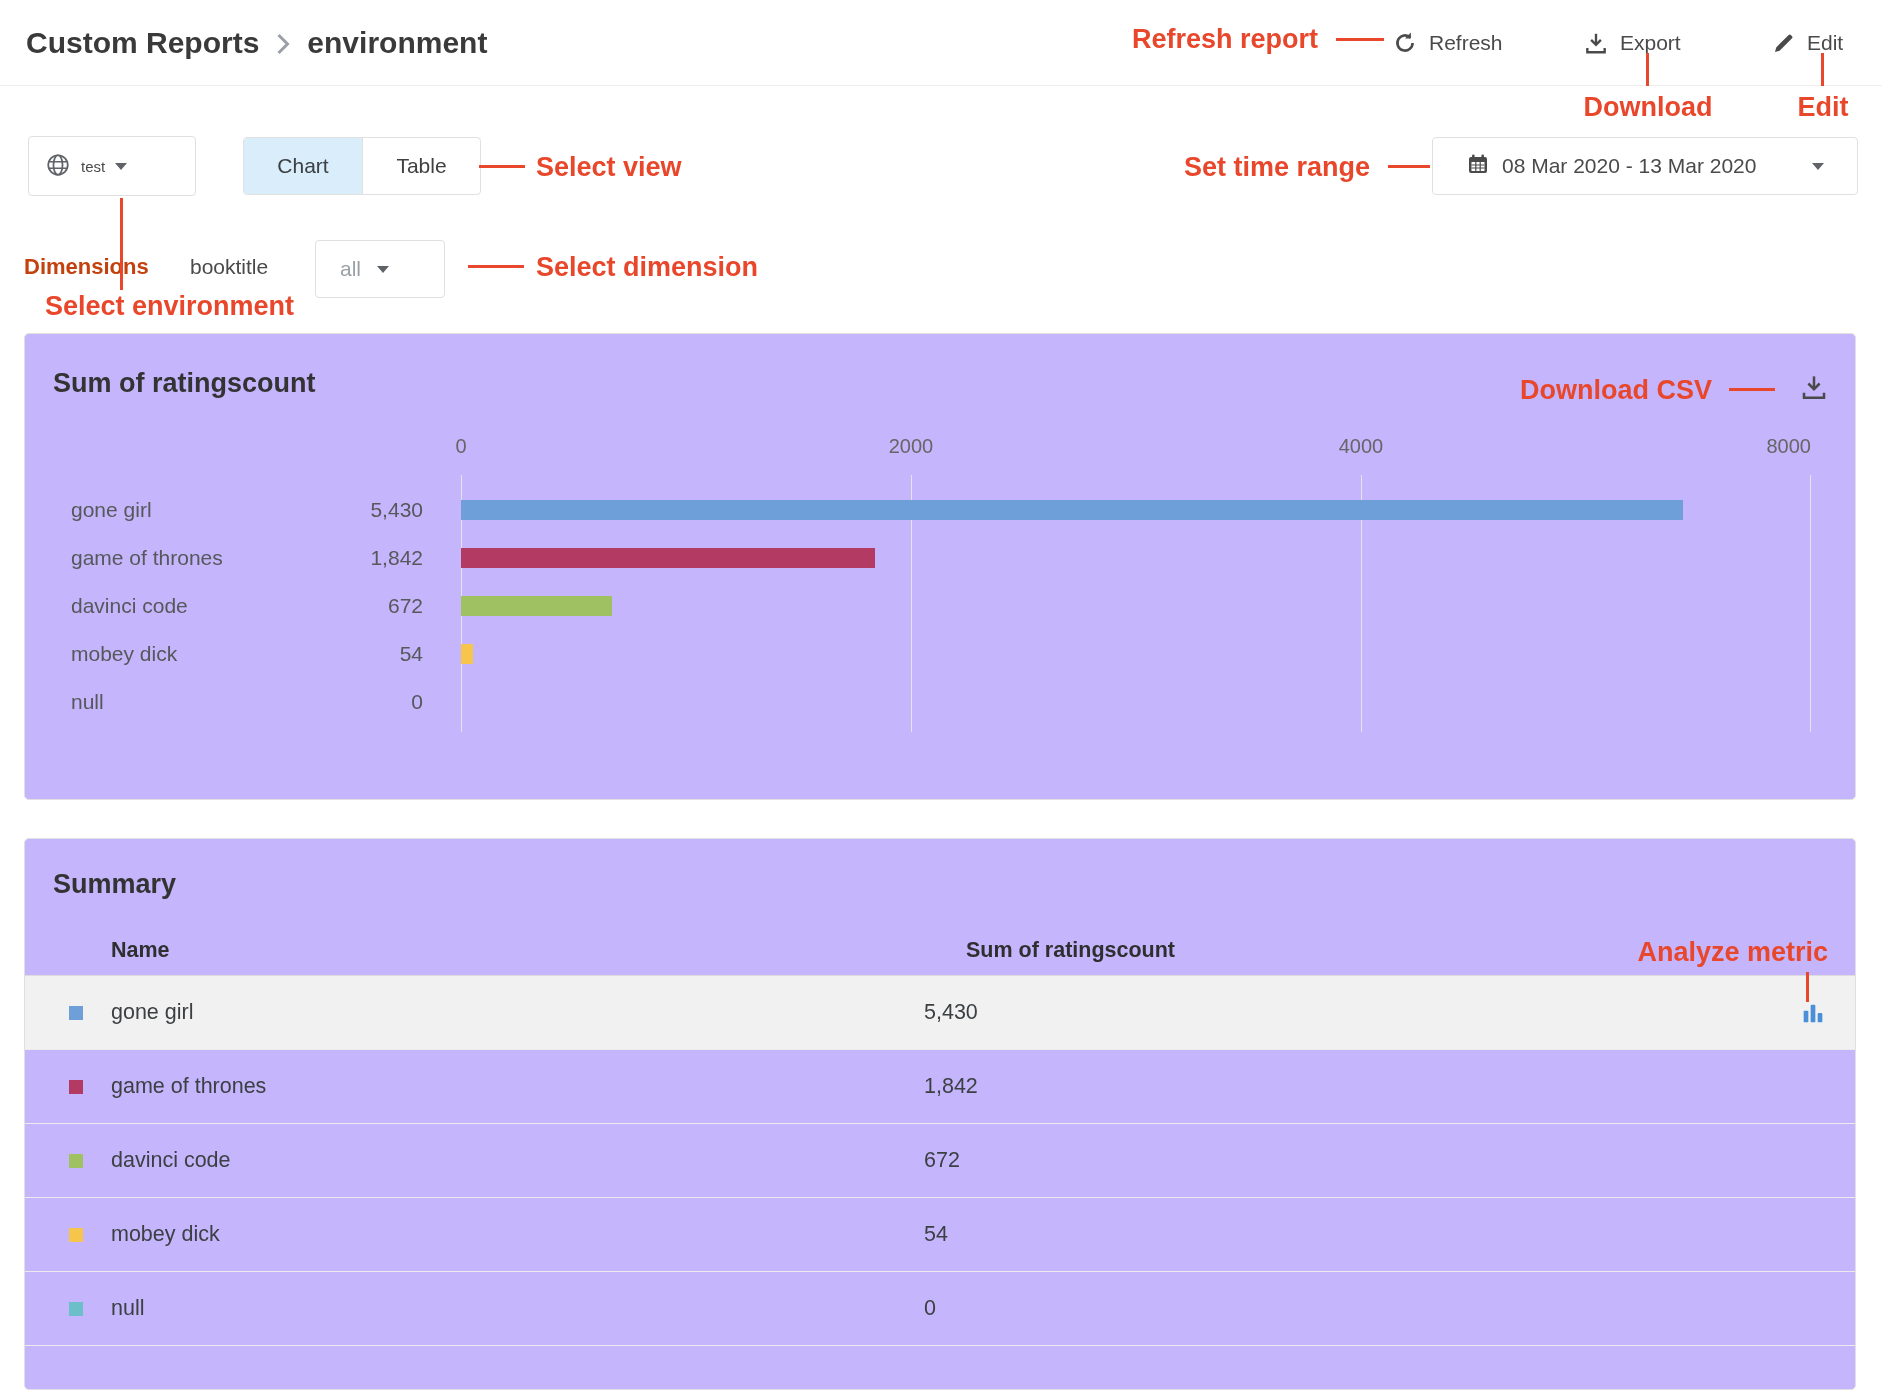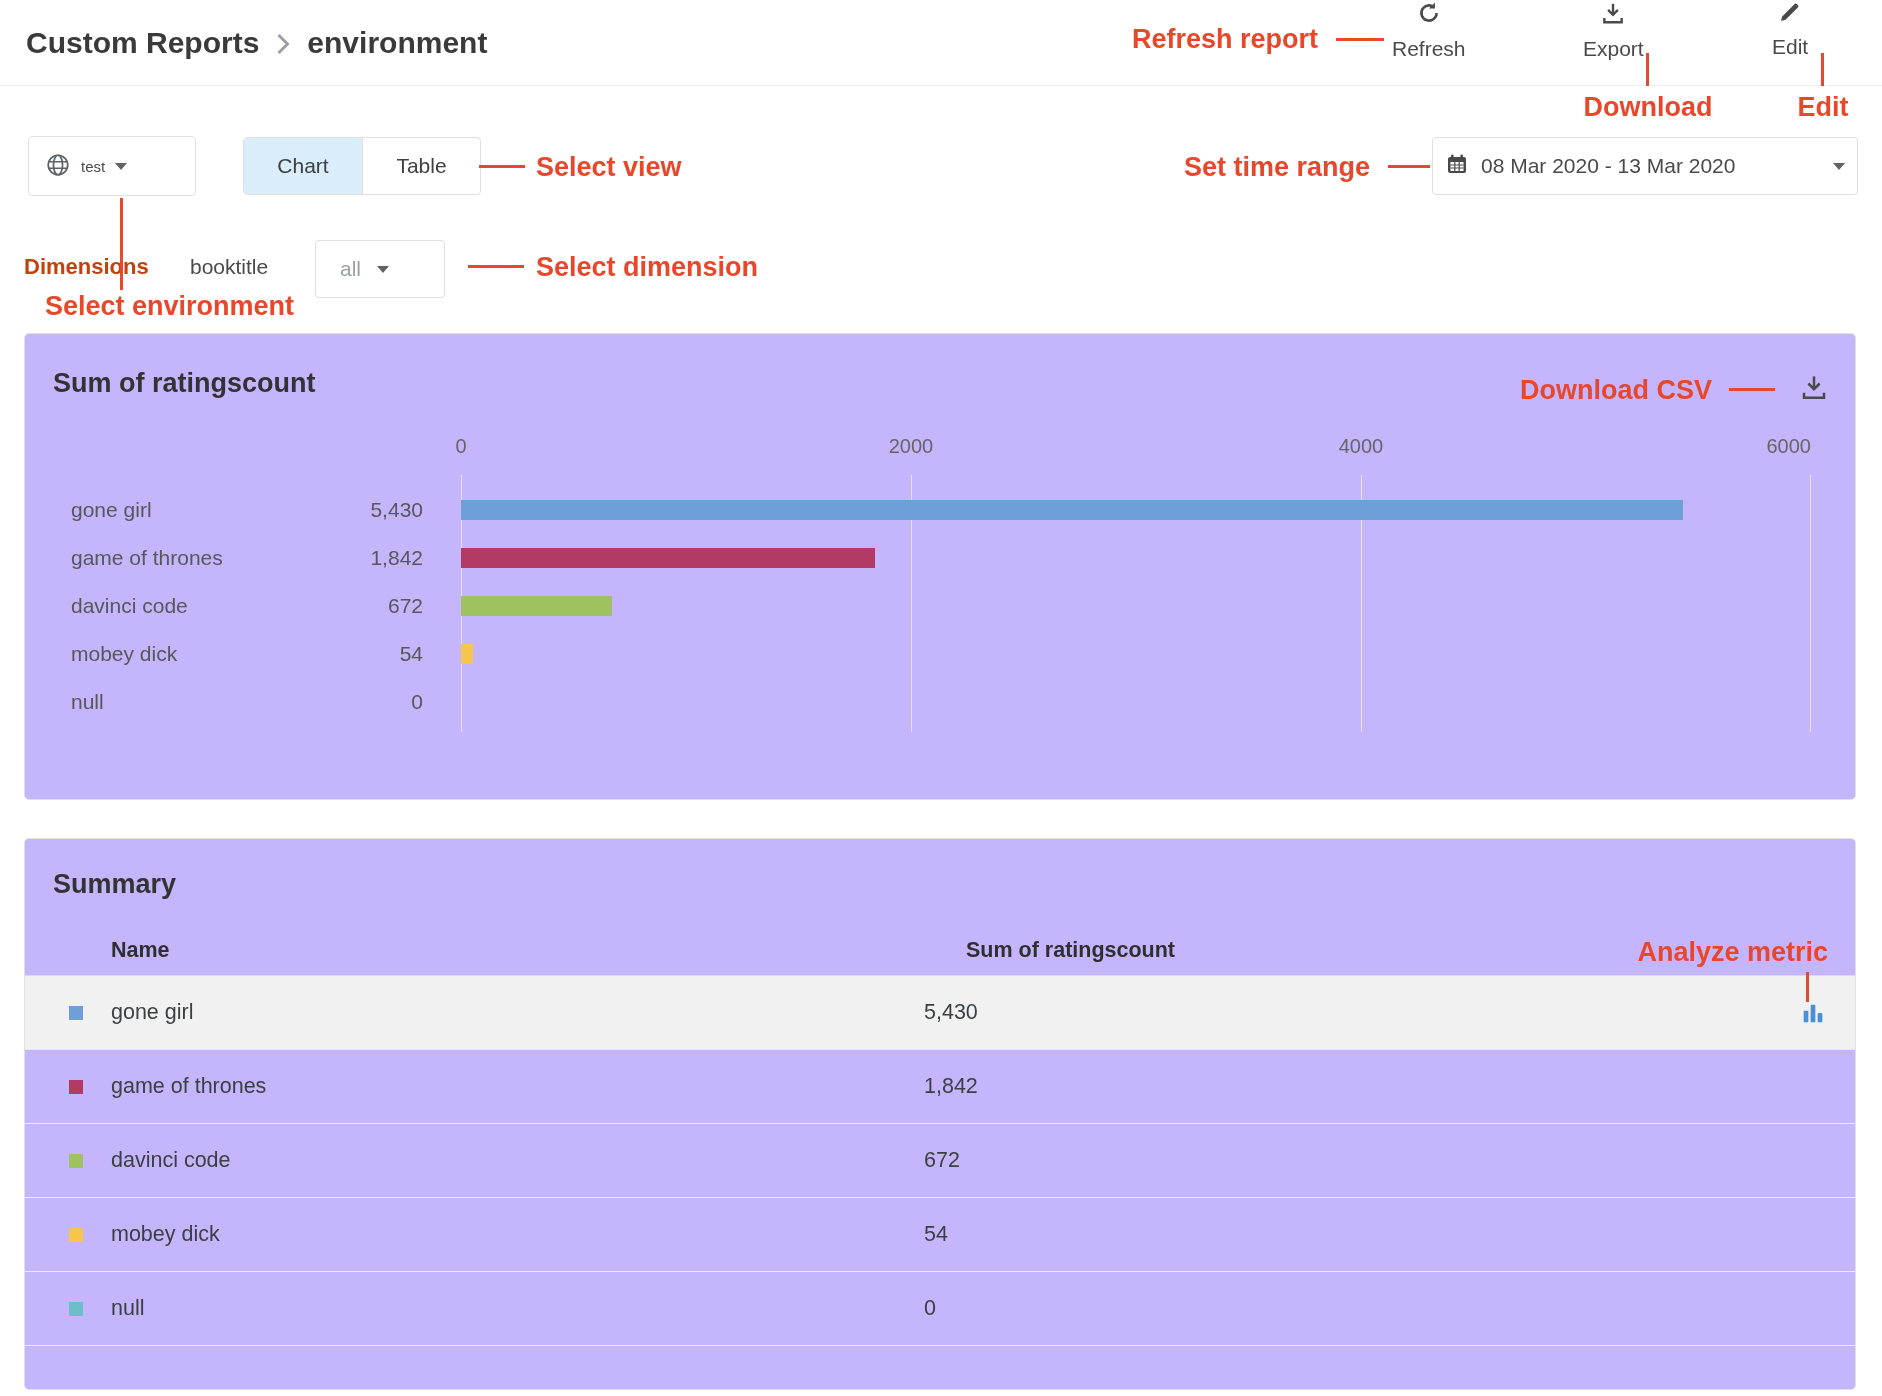--- a/index.html
+++ b/index.html
@@ -9,21 +9,21 @@
 
   
   .header { position:absolute; left:0; top:0; width:100%; height:86px;
             display:flex; align-items:center; padding:0 26px; border-bottom:1px solid #ededed; background:#fff; }
   .breadcrumb { display:flex; align-items:center; gap:16px; }
   .crumb-root { font-size:30px; font-weight:bold; color:#3a3a3a; cursor:pointer; }
   .crumb-current { font-size:30px; font-weight:bold; color:#3a3a3a; }
   .crumb-sep { display:flex; align-items:center; margin-top:3px; }
 
   .act { position:absolute; top:0; height:86px; display:flex; align-items:center; gap:11px;
-         font-size:21px; color:#4a4a4a; cursor:pointer;flex-direction:column; }
+         font-size:21px; color:#4a4a4a; cursor:pointer; }
   .act svg { display:block; }
   #act-refresh { left:1392px; }
   #act-export  { left:1583px; }
   #act-edit    { left:1772px; }
 
   
   .ann-text { position:absolute; font-size:27px; font-weight:bold; color:var(--ann,#e8472b);
               white-space:nowrap; z-index:60; }
   .ann-line { position:absolute; background:var(--ann,#e8472b); z-index:60; }
 
@@ -34,21 +34,21 @@
   .caret { width:0; height:0; border-left:6px solid transparent; border-right:6px solid transparent;
            border-top:7px solid #5f6368; display:inline-block; }
   .view-toggle { position:absolute; left:243px; top:137px; height:58px; display:flex;
                  border:1px solid #e0e0e0; border-radius:4px; overflow:hidden; background:#fff; }
   .seg { width:118px; display:flex; align-items:center; justify-content:center;
          font-size:21px; color:#404040; cursor:pointer; }
   .seg.selected { background:#d9edfb; color:#3c4043; }
   .seg + .seg { border-left:1px solid #e0e0e0; }
   .date-box { position:absolute; left:1432px; top:137px; width:426px; height:58px;
               border:1px solid #e0e0e0; border-radius:4px; display:flex; align-items:center;
-              gap:12px; padding:0 12px; font-size:21px; color:#4a4a4a; cursor:pointer; background:#fff; }
+              gap:12px; padding:0 33px; font-size:21px; color:#4a4a4a; cursor:pointer; background:#fff; }
   .date-box .caret { margin-left:auto; }
 
   
   .dims-label { position:absolute; left:24px; top:254px; font-size:22px; font-weight:bold; color:#c2410c; }
   .dim-name   { position:absolute; left:190px; top:255px; font-size:21px; color:#4a4a4a; }
   .all-box { position:absolute; left:315px; top:240px; width:130px; height:58px;
              border:1px solid #e0e0e0; border-radius:4px; display:flex; align-items:center;
              gap:16px; padding:0 24px; font-size:21px; color:#9aa0a6; cursor:pointer; background:#fff; }
   .pagination { position:absolute; right:24px; top:240px; display:flex; align-items:center; gap:22px; }
   .pag-range { font-size:21px; color:#4a4a4a; }
@@ -210,21 +210,21 @@
     </div>
 
     <div class="chart">
       <div class="axis-row">
         <div></div>
           <div></div>
         <div class="axis-area">
           <span class="tick t0">0</span>
           <span class="tick t1">2000</span>
           <span class="tick t2">4000</span>
-          <span class="tick t3">6000</span>
+          <span class="tick t3">8000</span>
         </div>
       </div>
       <div class="rows-wrap">
         <div class="gridlines">
             <i class="g0"></i>
             <i class="g1"></i>
             <i class="g2"></i>
             <i class="g3"></i>
           </div>
 

